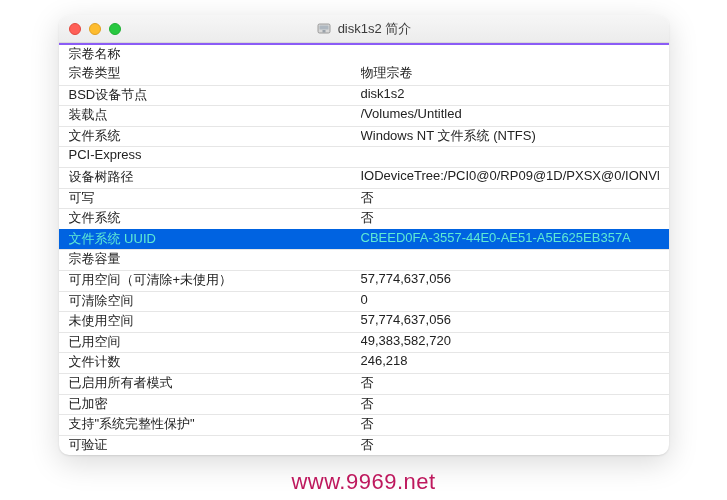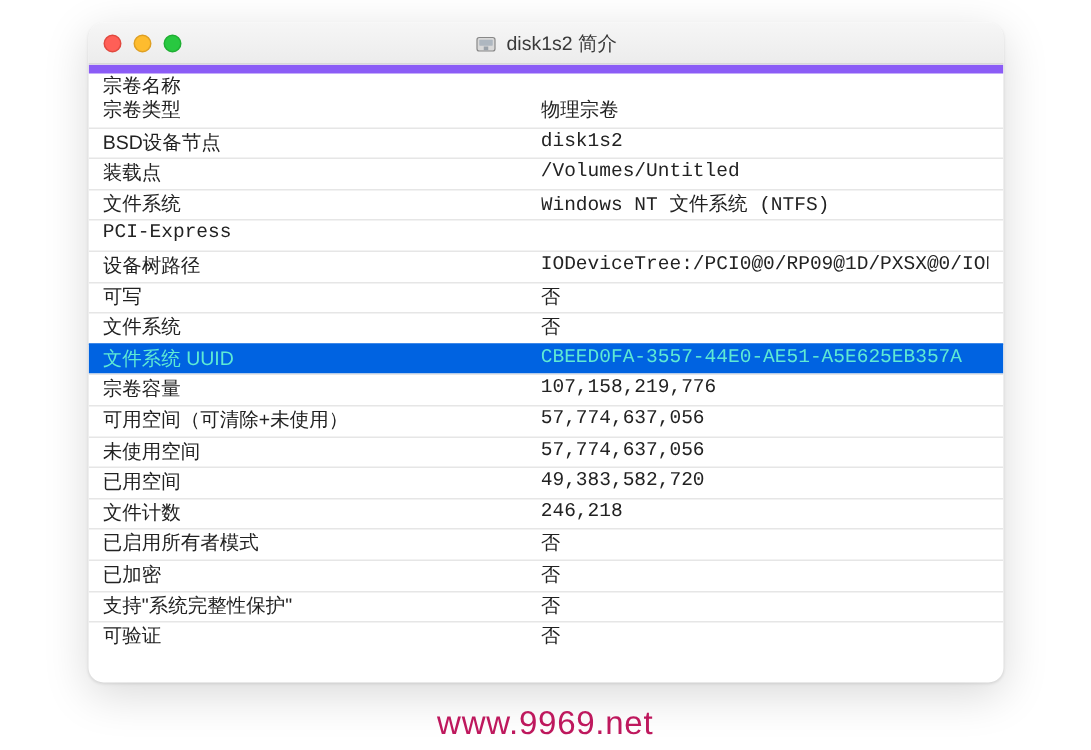--- a/index.html
+++ b/index.html
@@ -45,21 +45,20 @@
       border-radius: 50%;
     }
     .dot.red { background: #ff5f57; border: 0.5px solid #e1493f; }
     .dot.yellow { background: #febc2e; border: 0.5px solid #dfa023; }
     .dot.green { background: #28c840; border: 0.5px solid #1faf33; }
     .title-center {
       position: absolute;
       left: 0; right: 0;
       display: flex;
       justify-content: center;
-      align-items: center;
       gap: 6px;
       font-size: 13px;
       color: #3a3a3a;
       pointer-events: none;
     }
     .disk-icon {
       width: 16px;
       height: 16px;
     }
     .content {
@@ -78,34 +77,33 @@
     .row:first-child { border-top: none; }
     .label {
       flex: 0 0 292px;
       overflow: hidden;
       text-overflow: ellipsis;
     }
     .value {
       flex: 1;
       overflow: hidden;
       text-overflow: clip;
-      font-family: Liberation Mono, monospace;
     }
     .row.selected {
       background: #0063e1;
       color: #5eead4;
       border-top-color: #0063e1;
     }
     .header-row {
       font-weight: 400;
       height: 21px;
       display: flex;
-      align-items: center;
+      align-items: flex-start;
       padding: 0 10px;
-      border-top: 6px solid #8b5cf6;
+      border-top: 2px solid #8b5cf6;
     }
     .watermark {
       margin-top: 14px;
       font-size: 22px;
       color: #be185d;
       font-family: Arial, sans-serif;
       letter-spacing: 0.5px;
     }
   </style>
 </head>
@@ -162,25 +160,28 @@
         <div class="row">
           <div class="label">文件系统</div>
           <div class="value">否</div>
         </div>
         <div class="row selected">
           <div class="label">文件系统 UUID</div>
           <div class="value">CBEED0FA-3557-44E0-AE51-A5E625EB357A</div>
         </div>
         <div class="row">
           <div class="label">宗卷容量</div>
-          <div class="value">107,158,219,776</div>
         </div>
         <div class="row">
           <div class="label">可用空间（可清除+未使用）</div>
           <div class="value">57,774,637,056</div>
+        </div>
+        <div class="row">
+          <div class="label">可清除空间</div>
+          <div class="value">0</div>
         </div>
         <div class="row">
           <div class="label">未使用空间</div>
           <div class="value">57,774,637,056</div>
         </div>
         <div class="row">
           <div class="label">已用空间</div>
           <div class="value">49,383,582,720</div>
         </div>
         <div class="row">

